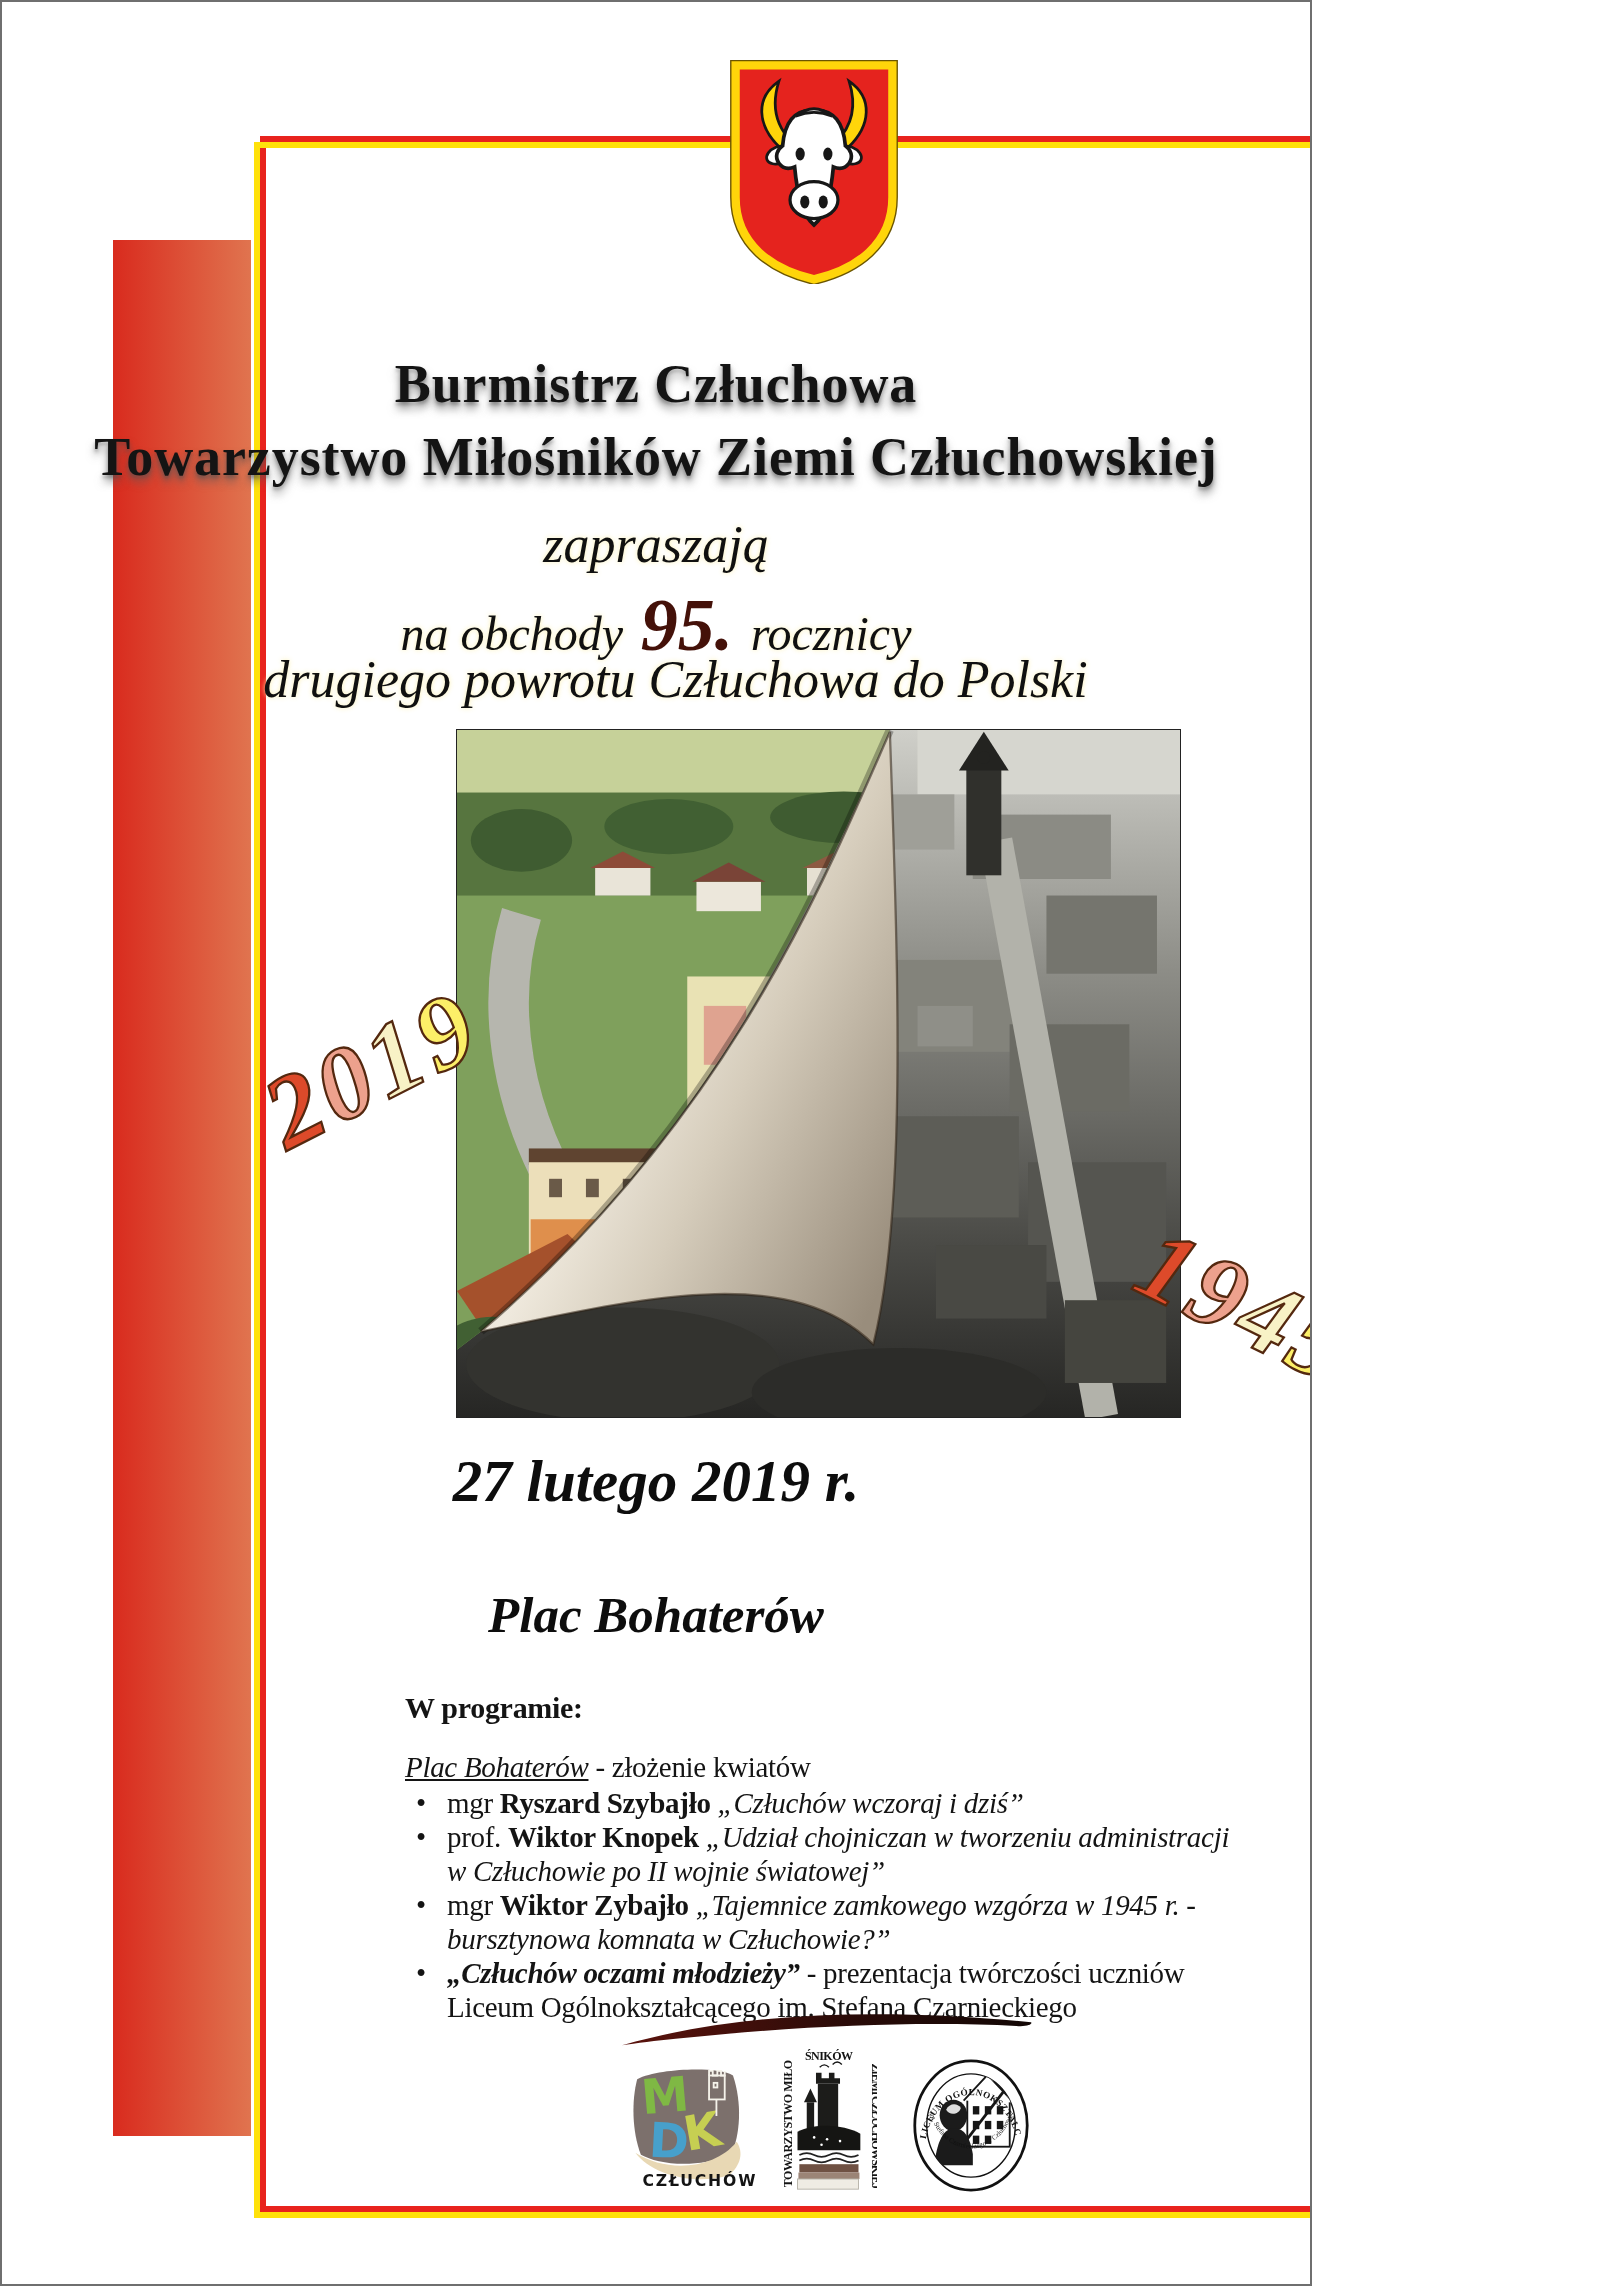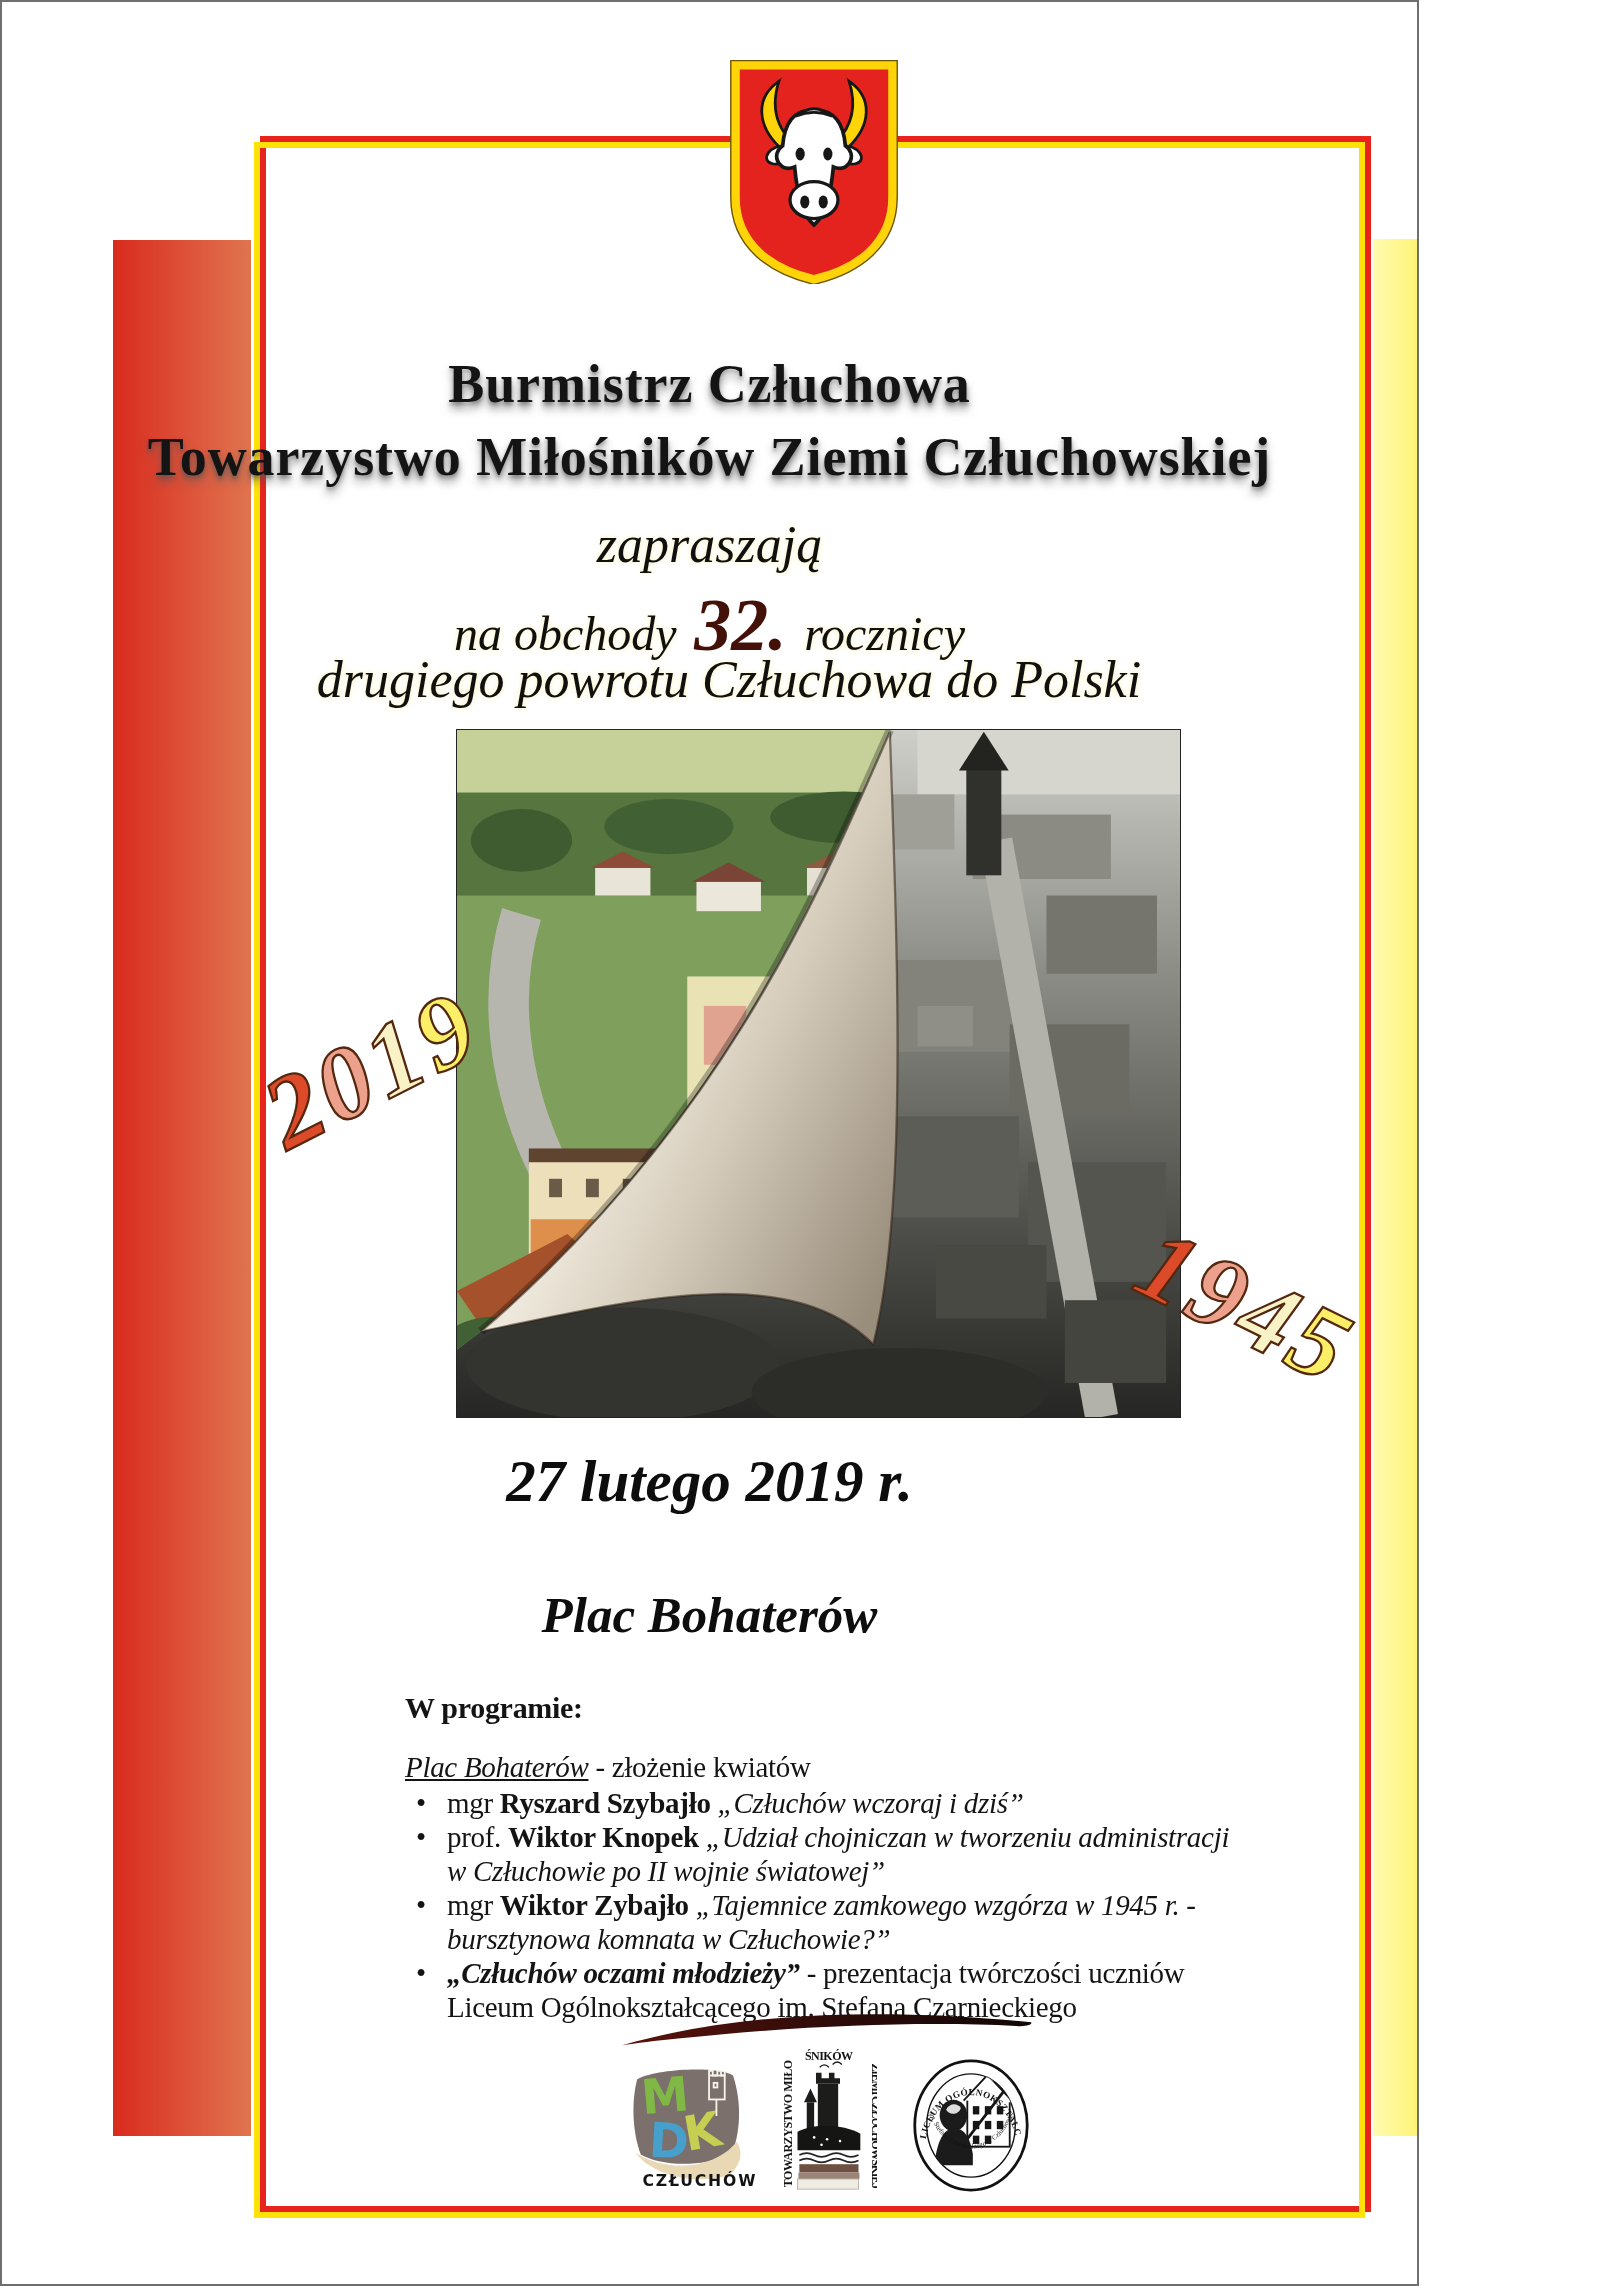--- a/index.html
+++ b/index.html
@@ -1,17 +1,17 @@
 <!DOCTYPE html>
 <html style="font-size:14.8px"><head>
 <meta charset="utf-8">
 <style>
   html,body { margin:0; padding:0; background:#ffffff; }
   .page {
-    position:relative; width:1419px; height:2286px;
+    position:relative; width:1312px; height:2286px;
     background:#ffffff; border:2.8px solid #6f6f6f; box-sizing:border-box;
     overflow:hidden; font-family:"Liberation Serif", serif; color:#161616;
   }
   
   .band { position:absolute; }
   .band-left  { left:111px; top:238px; width:138px; height:1896px;
     background:linear-gradient(to right,#d92b1e,#e0744f); }
   .band-right { left:1371px; top:237px; width:133px; height:1897px;
     background:linear-gradient(to right,#fffbb0,#ffe605); }
   
@@ -104,21 +104,21 @@
     <ellipse cx="82" cy="155" rx="5" ry="7" fill="#171717"></ellipse>
     <ellipse cx="102" cy="155" rx="5" ry="7" fill="#171717"></ellipse>
   </svg>
 
   <div class="center-line org org1">Burmistrz Człuchowa</div>
   <div class="center-line org org2">Towarzystwo Miłośników Ziemi Człuchowskiej</div>
 
   <div class="center-line invite invite1">zapraszają</div>
   <div class="center-line invite invite2">
     <span>na obchody</span>
-    <span class="num">32.</span>
+    <span class="num">95.</span>
     <span>rocznicy</span>
   </div>
   <div class="center-line invite invite3">drugiego powrotu Człuchowa do Polski</div>
 
   <div class="photo">
     <svg viewBox="0 0 785 747" preserveAspectRatio="none">
       <defs>
         <linearGradient id="bwg" x1="0" y1="0" x2="0" y2="1">
           <stop offset="0" stop-color="#cfcfc9"></stop>
             <stop offset="0.35" stop-color="#8d8d87"></stop>

